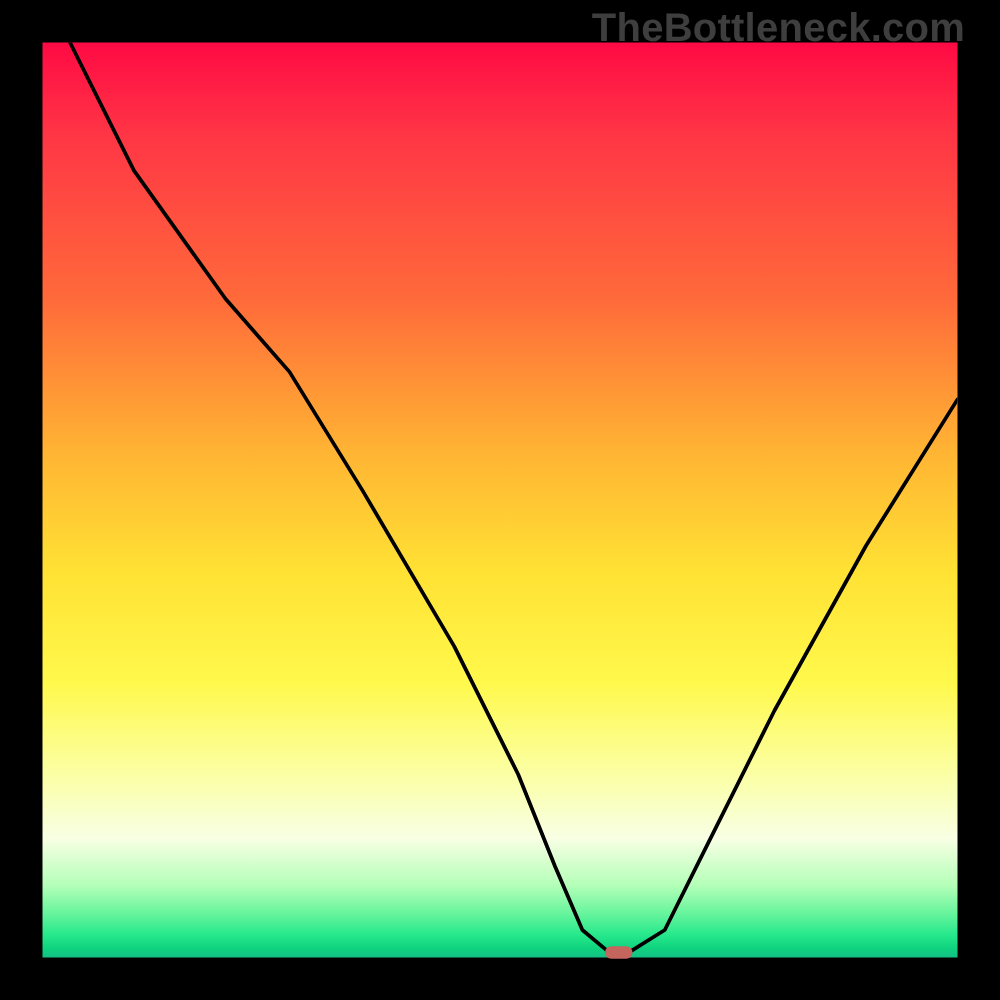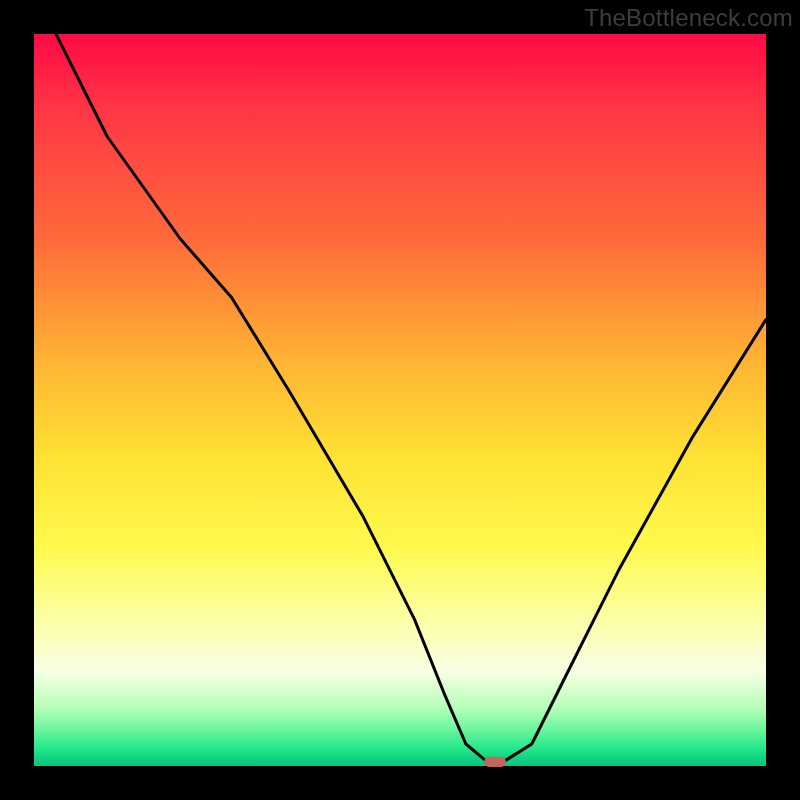--- a/index.html
+++ b/index.html
@@ -13,24 +13,24 @@
   }
   .outer {
     position: relative;
     width: 800px;
     height: 800px;
     background: #000;
   }
   .watermark {
     position: absolute;
     top: 4px;
-    right: 7px;
+    right: 28px;
     color: #3e3e3e;
-    font-size: 24px;
-    font-weight: 400;
+    font-size: 32px;
+    font-weight: 700;
     letter-spacing: 0.2px;
     user-select: none;
   }
   .plot {
     position: absolute;
     left: 34px;
     top: 34px;
     width: 732px;
     height: 732px;
     background: linear-gradient(to bottom,

